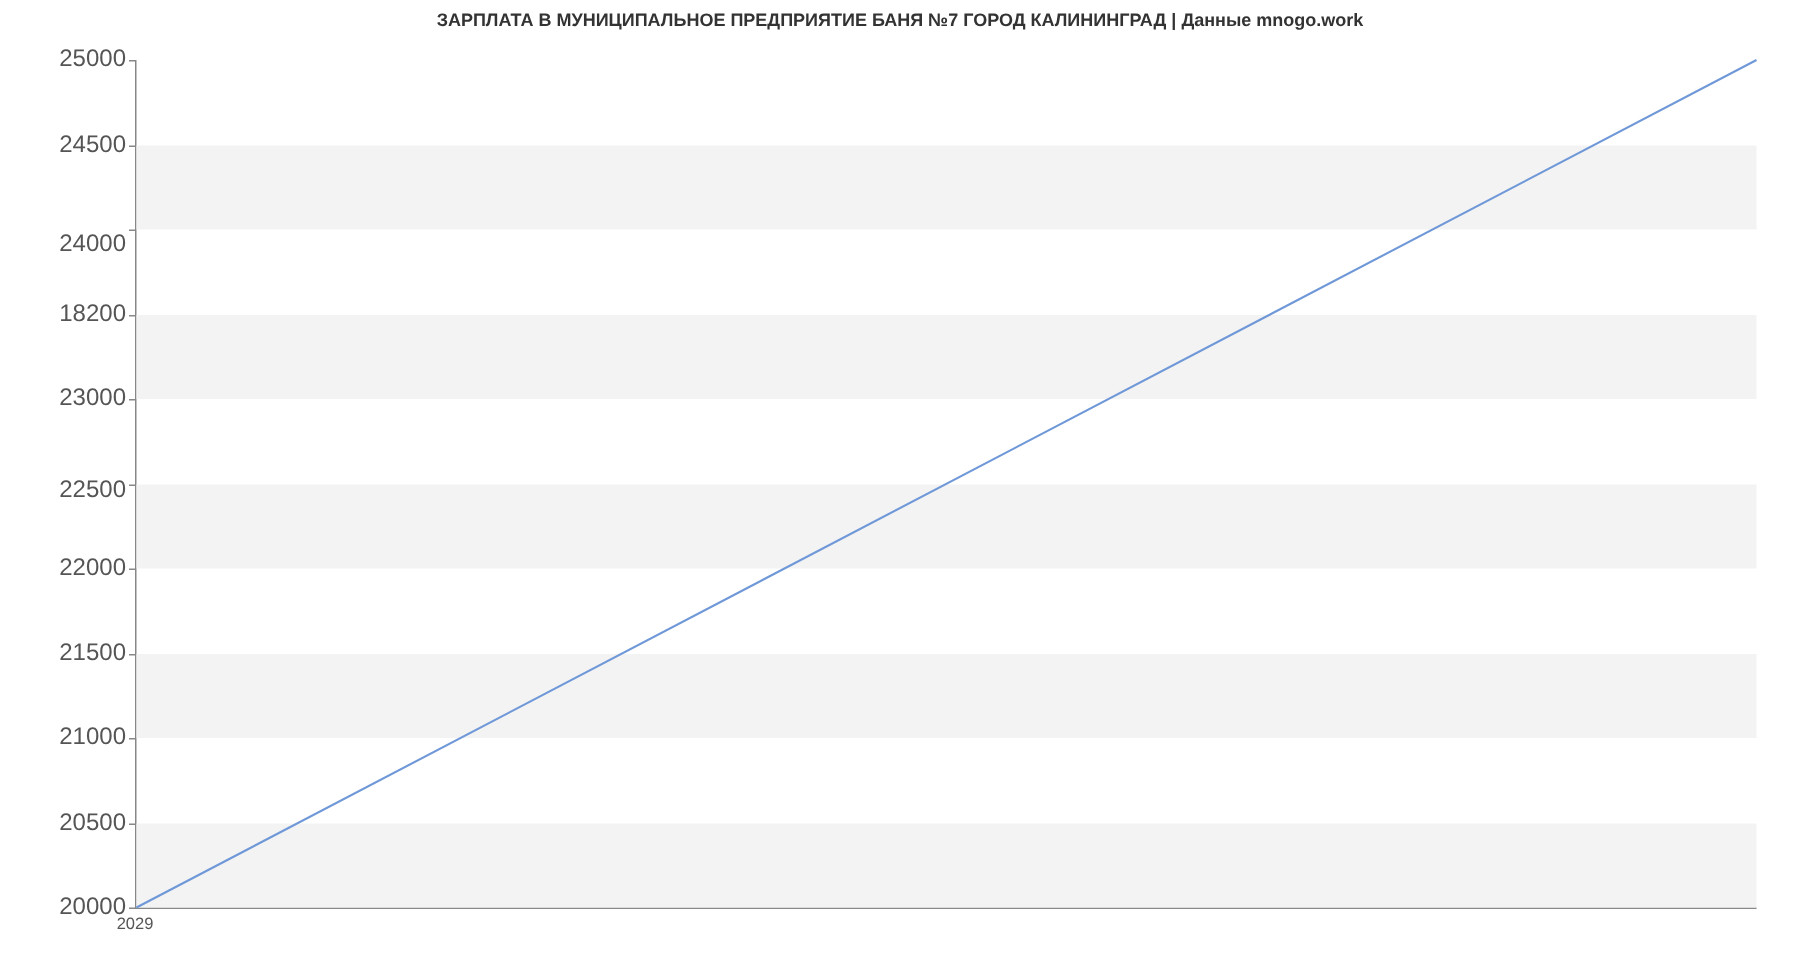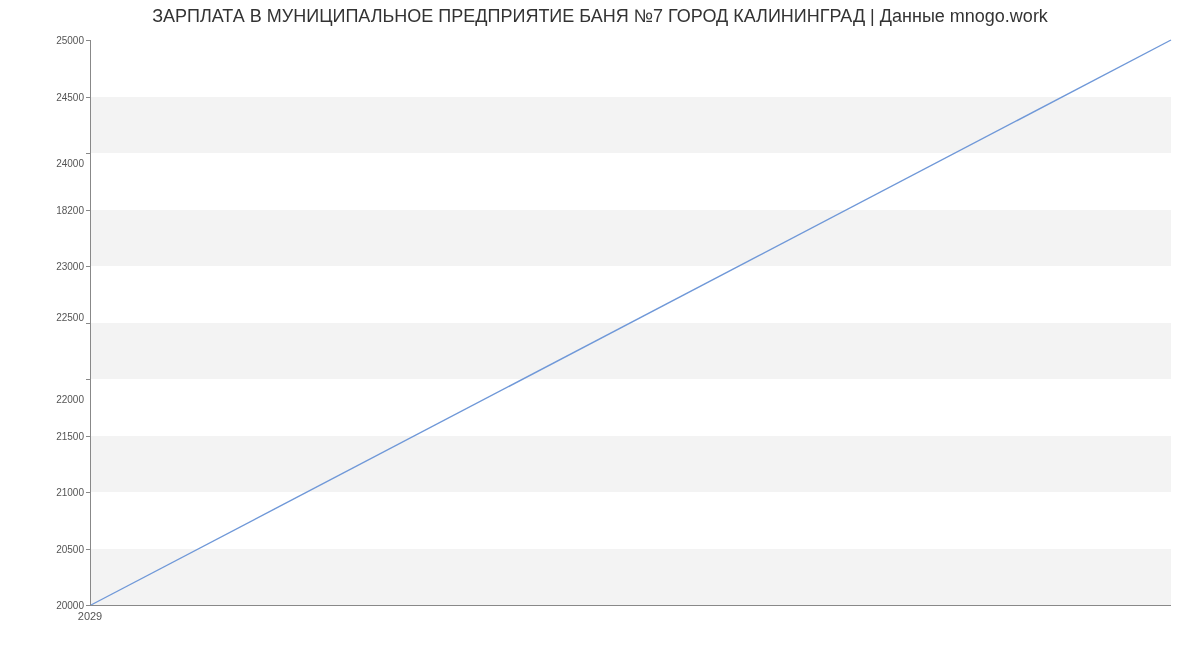--- a/index.html
+++ b/index.html
@@ -15,22 +15,22 @@
     position: relative;
     width: 1200px;
     height: 650px;
   }
   .title {
     position: absolute;
     top: 6px;
     left: 0;
     width: 1200px;
     text-align: center;
-    font-size: 18px;
-    font-weight: 400;
+    font-size: 12px;
+    font-weight: 700;
     color: #333;
   }
   .plot {
     position: absolute;
     left: 90px;
     top: 40px;
     width: 1080px;
     height: 565px;
     border-left: 1px solid #888;
     border-bottom: 1px solid #888;
@@ -40,21 +40,21 @@
     position: absolute;
     left: 0;
     width: 100%;
     background: #f3f3f3;
   }
   .y-tick-label {
     position: absolute;
     right: 1116px; 
     width: 80px;
     text-align: right;
-    font-size: 10px;
+    font-size: 16px;
     color: #555;
     transform: translateY(-50%);
   }
   .y-tick {
     position: absolute;
     left: 86px;
     width: 4px;
     height: 1px;
     background: #888;
   }
@@ -96,23 +96,23 @@
     </svg>
   </div>
 <div class="y-tick-label" style="top: 605px;">20000</div>
     <div class="y-tick" style="top: 605px;"></div>
     <div class="y-tick-label" style="top: 548.5px;">20500</div>
     <div class="y-tick" style="top: 548.5px;"></div>
     <div class="y-tick-label" style="top: 492px;">21000</div>
     <div class="y-tick" style="top: 492px;"></div>
     <div class="y-tick-label" style="top: 435.5px;">21500</div>
     <div class="y-tick" style="top: 435.5px;"></div>
-    <div class="y-tick-label" style="top: 399px;">22000</div>
+    <div class="y-tick-label" style="top: 379px;">22000</div>
     <div class="y-tick" style="top: 379px;"></div>
-    <div class="y-tick-label" style="top: 317px;">22500</div>
+    <div class="y-tick-label" style="top: 327px;">22500</div>
     <div class="y-tick" style="top: 322.5px;"></div>
     <div class="y-tick-label" style="top: 266px;">23000</div>
     <div class="y-tick" style="top: 266px;"></div>
     <div class="y-tick-label" style="top: 209.5px;">18200</div>
     <div class="y-tick" style="top: 209.5px;"></div>
     <div class="y-tick-label" style="top: 163px;">24000</div>
     <div class="y-tick" style="top: 153px;"></div>
     <div class="y-tick-label" style="top: 96.5px; text-align: right;">24500</div>
     <div class="y-tick" style="top: 96.5px;"></div>
     <div class="y-tick-label" style="top: 40px;">25000</div>

